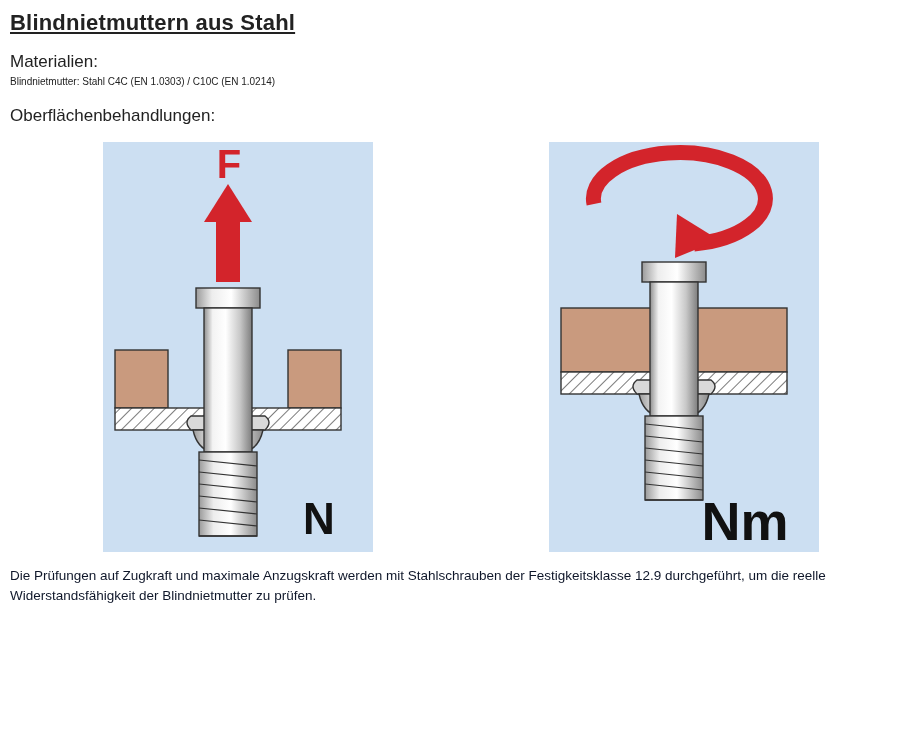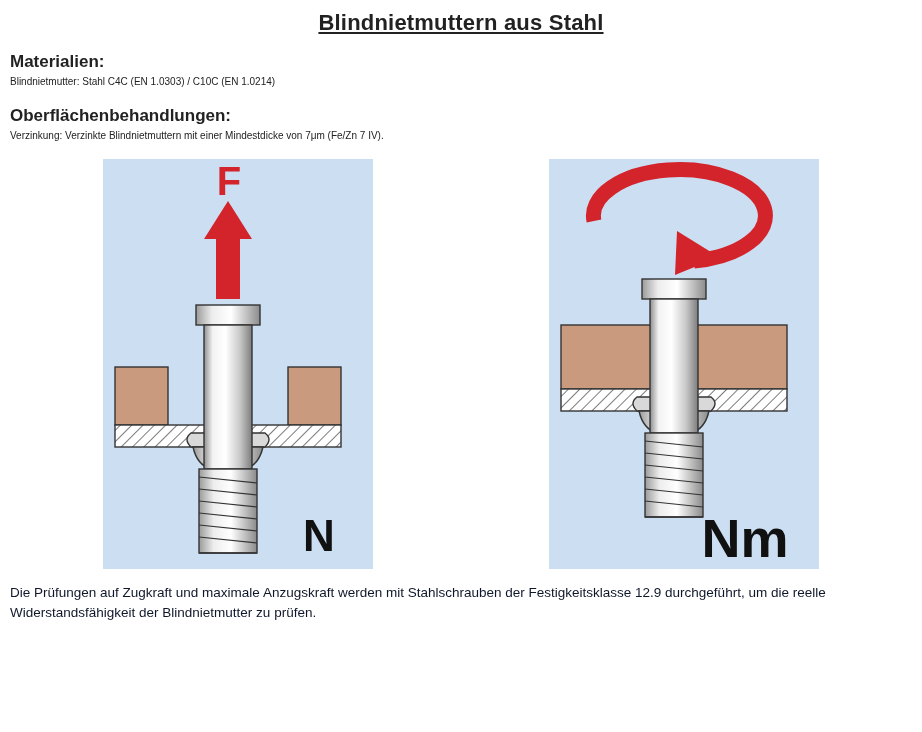--- a/index.html
+++ b/index.html
@@ -15,33 +15,32 @@
     overflow: hidden;
   }
   .page {
     position: relative;
     width: 922px;
     height: 732px;
     box-sizing: border-box;
     padding: 0 10px;
   }
   .doc-title {
-    text-align: center;
     font-size: 22px;
     font-weight: bold;
     color: #222222;
     text-decoration: underline;
     margin-top: 10px;
     margin-bottom: 16px;
     letter-spacing: 0.2px;
   }
   .section-heading {
     font-size: 17px;
     color: #222222;
-    font-weight: bold;
+    font-weight: normal;
     margin: 0 0 3px 0;
   }
   .section-block {
     margin-bottom: 16px;
   }
   .body-text {
     font-size: 10px;
     line-height: 1.45;
     color: #222222;
   }
@@ -76,21 +75,20 @@
 
   <div class="doc-title">Blindnietmuttern aus Stahl</div>
 
   <div class="section-block">
     <div class="section-heading">Materialien:</div>
     <div class="body-text tight">Blindnietmutter: Stahl C4C (EN 1.0303) / C10C (EN 1.0214)</div>
   </div>
 
   <div class="section-block">
     <div class="section-heading">Oberflächenbehandlungen:</div>
-    <div class="body-text tight">Verzinkung: Verzinkte Blindnietmuttern mit einer Mindestdicke von 7μm (Fe/Zn 7 IV).</div>
   </div>
 
 
   <div class="figures">
 
     <div class="figure">
       <svg width="270" height="410" viewBox="0 0 270 410">
         <defs>
           <linearGradient id="boltGrad" x1="0" y1="0" x2="1" y2="0">
             <stop offset="0%" stop-color="#8f8f8f"></stop>

